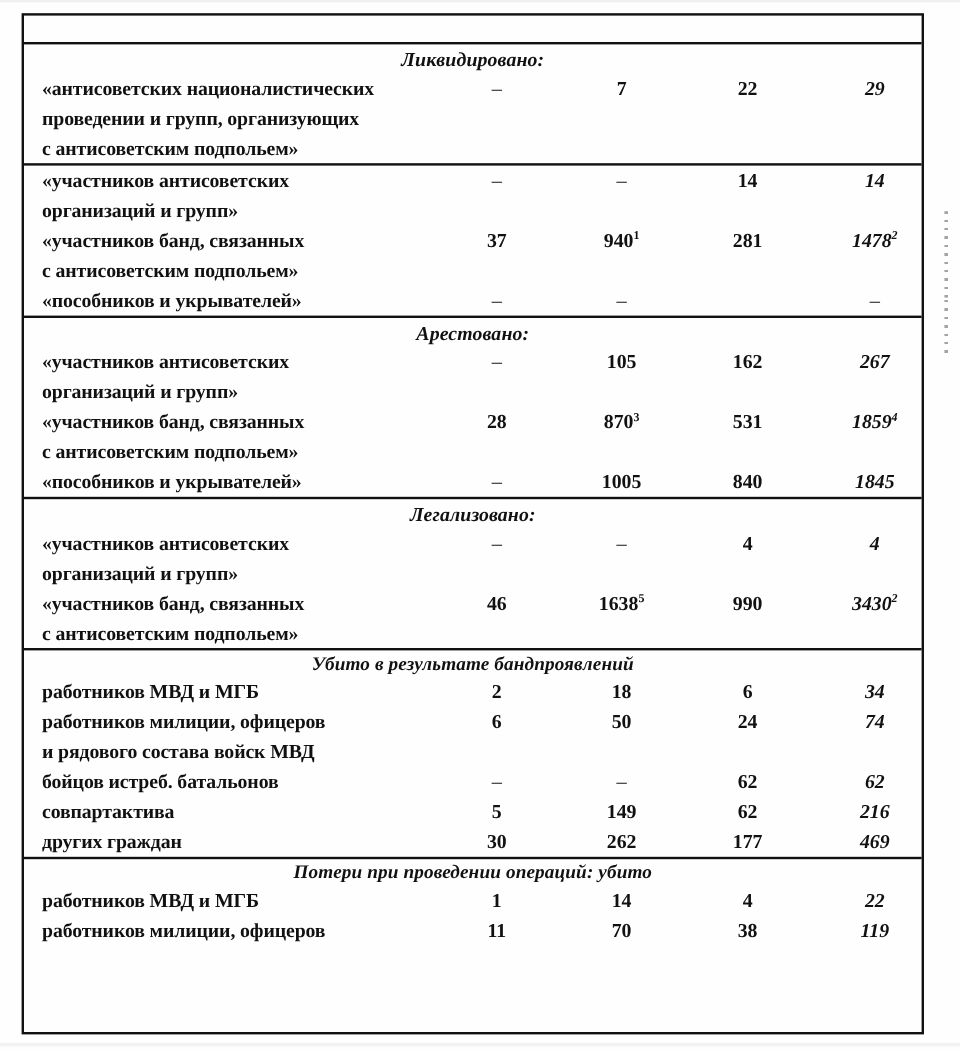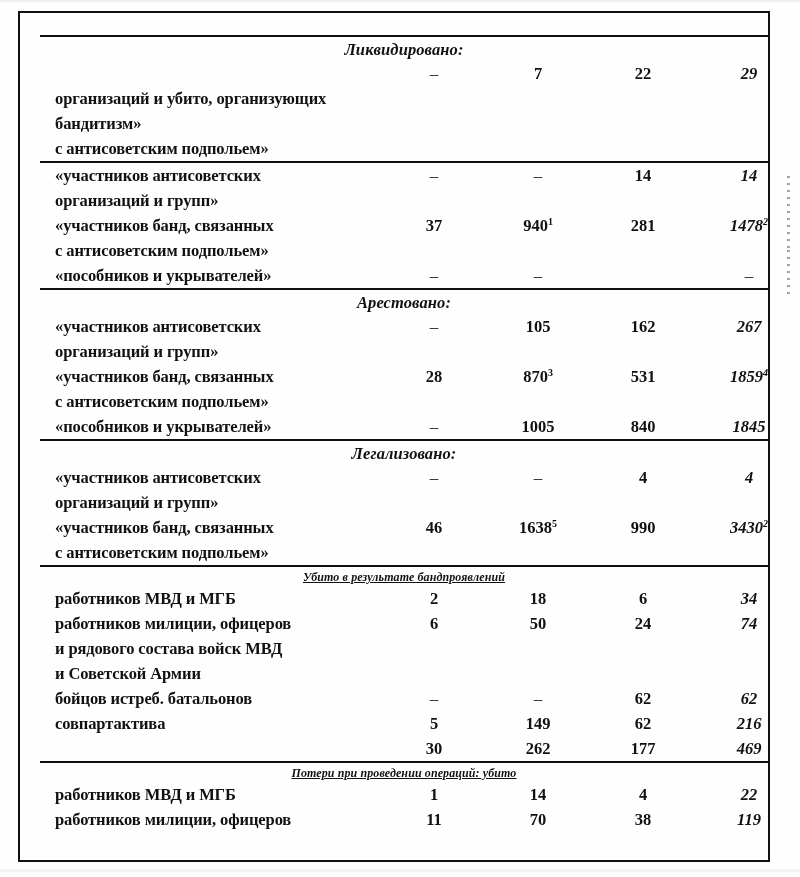--- a/index.html
+++ b/index.html
@@ -33,21 +33,20 @@
   
   .table-frame {
     position: absolute;
     left: 18px;
     top: 11px;
     width: 752px;
     height: 851px;
     border: 2.5px solid #111;
     box-sizing: border-box;
     background: transparent;
-    padding-left: 20px;
   }
 
   
   .header-strip {
     position: relative;
     height: 24px;
     border-bottom: 2.5px solid #111;
     box-sizing: border-box;
   }
   .col-caption {
@@ -76,21 +75,21 @@
 
   .section-title {
     text-align: center;
     font-style: italic;
     font-weight: bold;
     font-size: 16.5px;
     padding-top: 3px;
     padding-bottom: 1px;
     letter-spacing: .1px;
   }
-  .section-title.wide { font-size: 12px; text-decoration: underline; }
+  .section-title.wide { font-size: 16px; }
 
   
   .row {
     position: relative;
     height: 25px;
   }
 
   .label {
     position: absolute;
     left: 15px;
@@ -152,30 +151,28 @@
       <div class="col-caption" style="left:351px;width:86px;"></div>
       <div class="col-caption" style="left:455px;width:86px;"></div>
       <div class="col-caption" style="left:560px;width:86px;"></div>
       <div class="col-caption" style="left:666px;width:86px;"></div>
     </div>
 
     <div id="sections-root">
         <div class="section">
           <div class="section-title">Ликвидировано:</div>
           <div class="row">
+            <div class="label">«антисоветских националистических</div>
             <div class="cell c1"><span class="dash">–</span></div>
             <div class="cell c2"><span>7</span></div>
             <div class="cell c3"><span>22</span></div>
             <div class="cell c4"><span>29</span></div>
           </div>
           <div class="row">
-            <div class="label">организаций и убито, организующих</div>
-          </div>
-          <div class="row">
-            <div class="label">бандитизм»</div>
+            <div class="label">проведении и групп, организующих</div>
           </div>
           <div class="row">
             <div class="label">с антисоветским подпольем»</div>
           </div>
         </div>
         <div class="section">
           <div class="row">
             <div class="label">«участников антисоветских</div>
             <div class="cell c1"><span class="dash">–</span></div>
             <div class="cell c2"><span class="dash">–</span></div>
@@ -269,37 +266,35 @@
             <div class="label">работников милиции, офицеров</div>
             <div class="cell c1"><span>6</span></div>
             <div class="cell c2"><span>50</span></div>
             <div class="cell c3"><span>24</span></div>
             <div class="cell c4"><span>74</span></div>
           </div>
           <div class="row">
             <div class="label">и рядового состава войск МВД</div>
           </div>
           <div class="row">
-            <div class="label">и Советской Армии</div>
-          </div>
-          <div class="row">
             <div class="label">бойцов истреб. батальонов</div>
             <div class="cell c1"><span class="dash">–</span></div>
             <div class="cell c2"><span class="dash">–</span></div>
             <div class="cell c3"><span>62</span></div>
             <div class="cell c4"><span>62</span></div>
           </div>
           <div class="row">
             <div class="label">совпартактива</div>
             <div class="cell c1"><span>5</span></div>
             <div class="cell c2"><span>149</span></div>
             <div class="cell c3"><span>62</span></div>
             <div class="cell c4"><span>216</span></div>
           </div>
           <div class="row">
+            <div class="label">других граждан</div>
             <div class="cell c1"><span>30</span></div>
             <div class="cell c2"><span>262</span></div>
             <div class="cell c3"><span>177</span></div>
             <div class="cell c4"><span>469</span></div>
           </div>
         </div>
         <div class="section">
           <div class="section-title wide">Потери при проведении операций: убито</div>
           <div class="row">
             <div class="label">работников МВД и МГБ</div>

